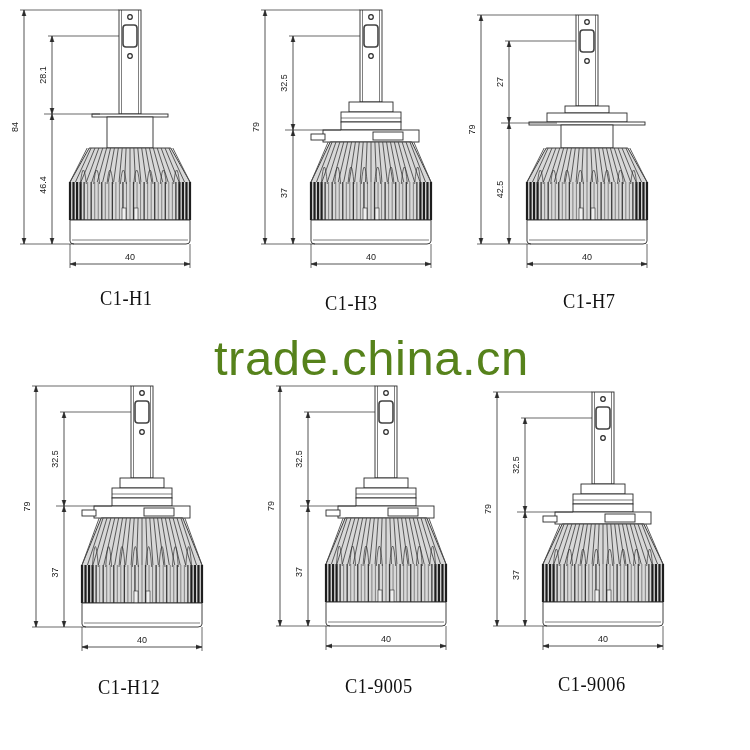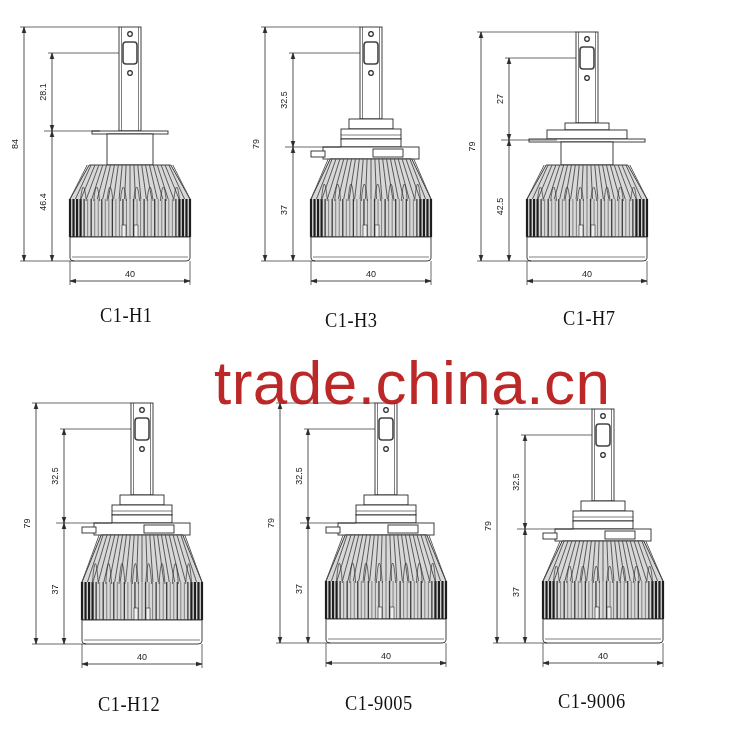--- a/index.html
+++ b/index.html
@@ -1,20 +1,20 @@
 <!DOCTYPE html>
 <html><head>
 <meta charset="utf-8">
 <style>
   html, body { margin: 0; padding: 0; background: #ffffff; }
   body { width: 750px; height: 750px; position: relative; overflow: hidden; font-family: "Liberation Serif", serif; }
-  .stage { position: absolute; left: 0; top: 17px; width: 750px; height: 634px; }
+  .stage { position: absolute; left: 0; top: 0; width: 750px; height: 634px; }
   svg { position: absolute; left: 0; top: 0; }
   .label { position: absolute; font-family: "Liberation Serif", serif; font-size: 20px; color: #111; letter-spacing: 0.5px; transform: scaleX(0.92); transform-origin: left top; white-space: nowrap; }
-  .watermark { position: absolute; left: 214px; top: 330px; font-family: "Liberation Sans", sans-serif; font-size: 62px; color: #b91c1c; letter-spacing: 0.5px; white-space: nowrap; opacity: 0.95; text-align: center; }
+  .watermark { position: absolute; left: 214px; top: 330px; font-family: "Liberation Sans", sans-serif; font-size: 49px; color: #4d7c0f; letter-spacing: 0.5px; white-space: nowrap; opacity: 0.95; text-align: center; }
   .dimtext { font-family: "Liberation Sans", sans-serif; font-size: 9px; fill: #222; }
 </style>
 </head>
 <body>
 
 <div class="stage">
   <svg id="drawing" width="750" height="750" viewBox="0 0 750 750" xmlns="http://www.w3.org/2000/svg">
       <g>
         <rect x="119" y="10" width="22" height="104" fill="#fff" stroke="#2a2a2a" stroke-width="0.9"></rect>
         <line x1="121.5" y1="10" x2="121.5" y2="114" stroke="#2a2a2a" stroke-width="0.6"></line>

